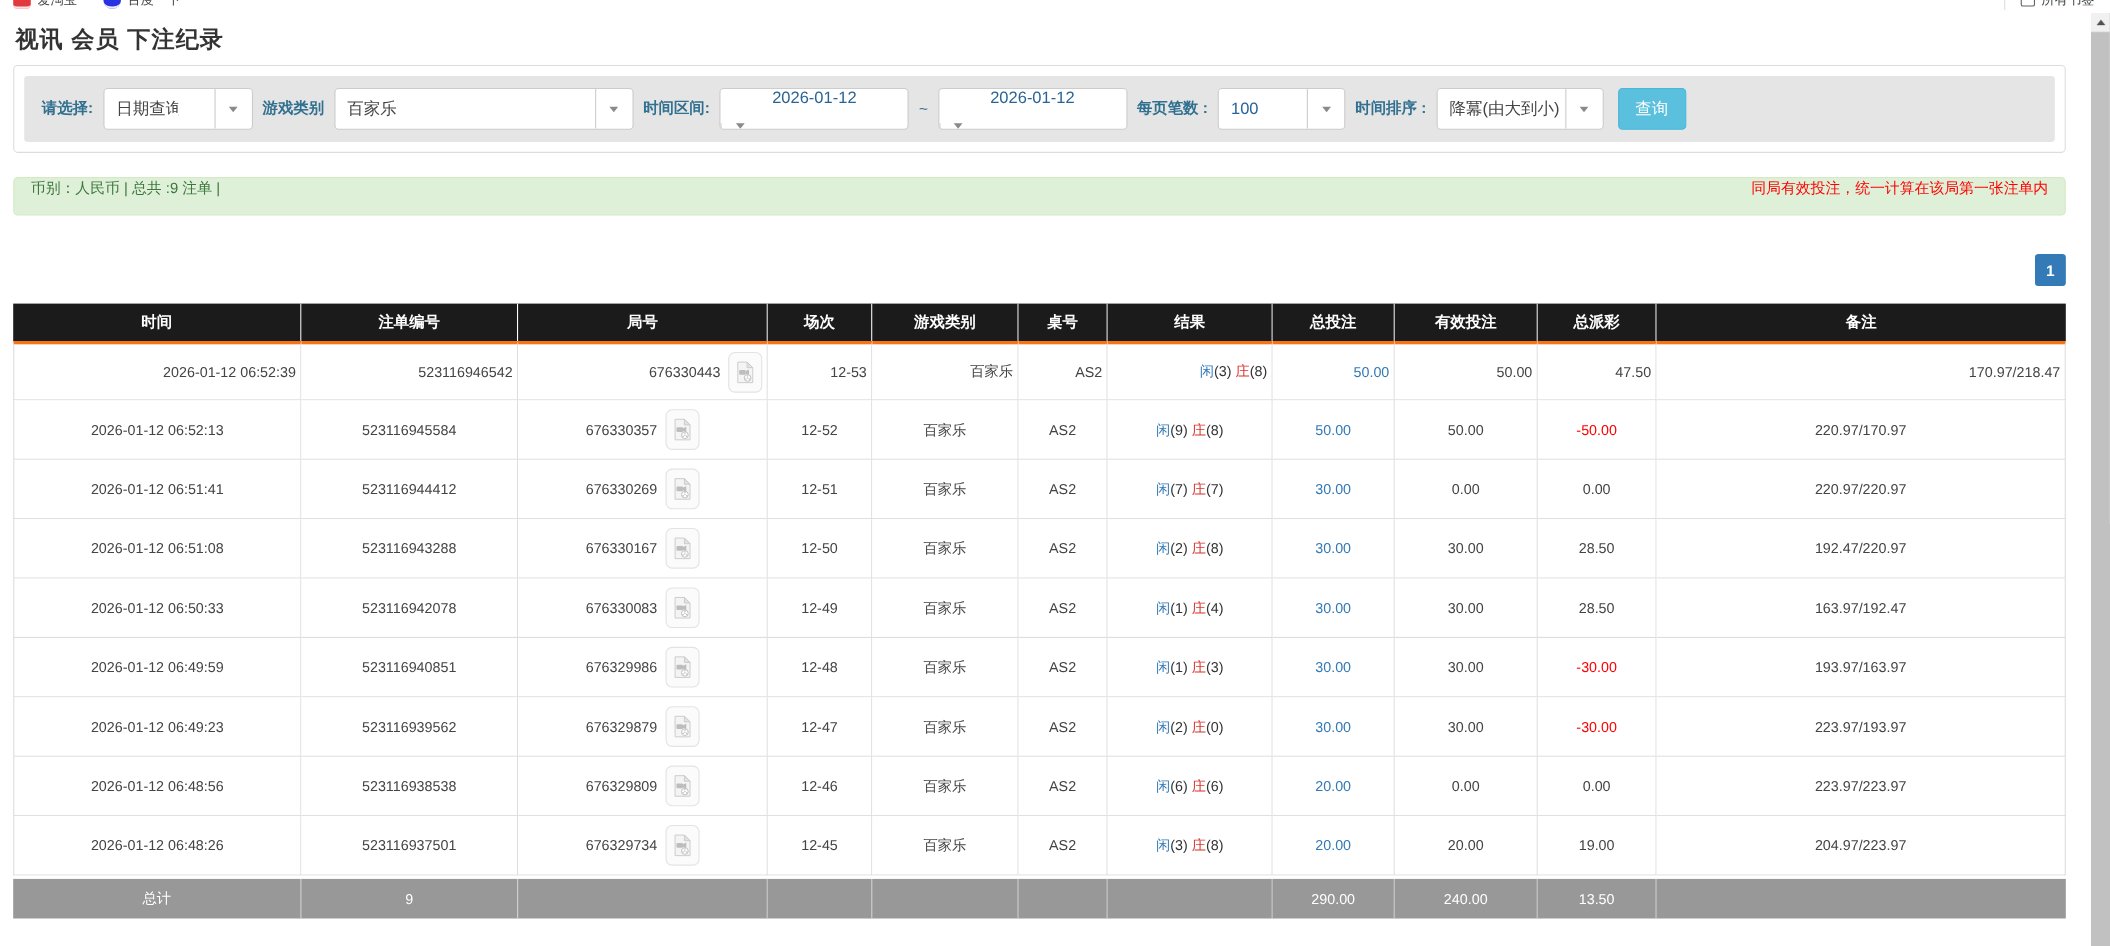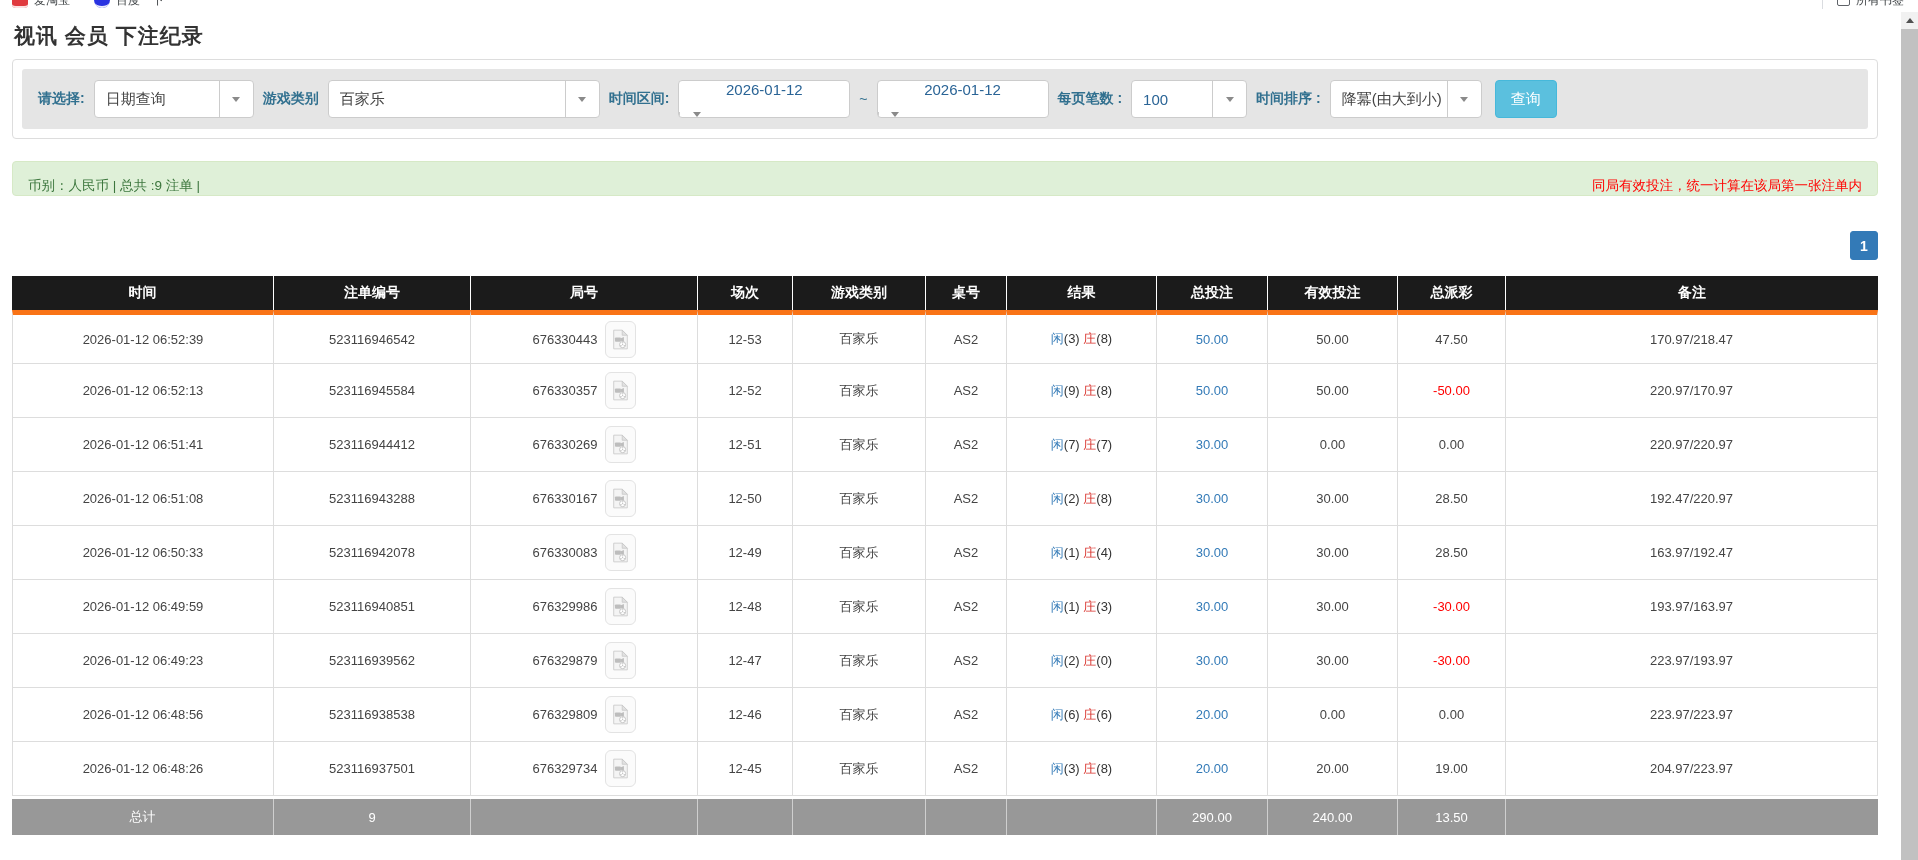--- a/index.html
+++ b/index.html
@@ -27,46 +27,46 @@
   .filter-bar { background: #e5e5e5; border-radius: 3px; padding: 11px 16px; display: flex; align-items: center; gap: 9px; }
   .f-label { color: #31708f; font-weight: bold; font-size: 14px; white-space: nowrap; }
   .tilde { color: #31708f; font-size: 14px; }
   .dropdown { background: #fff; border: 1px solid #ccc; border-radius: 4px; height: 38px;
     display: inline-flex; align-items: center; cursor: pointer; overflow: hidden; }
   .dropdown .val { padding: 0 11px; font-size: 15px; color: #444; flex: 1; white-space: nowrap; overflow: hidden; }
   .dropdown.blue .val { color: #2a6496; }
   .dropdown .caret { width: 34px; align-self: stretch; border-left: 1px solid #ccc;
     display: flex; align-items: center; justify-content: center; }
   .caret-glyph { width:0; height:0; border-left:4px solid transparent; border-right:4px solid transparent; border-top:5px solid #8a8a8a; }
-  .w-qtype { width: 160px; gap: 33px; } .w-game { width: 272px; } .w-date { width: 172px; flex-direction: column; }
+  .w-qtype { width: 136px; gap: 33px; } .w-game { width: 272px; } .w-date { width: 172px; flex-direction: column; }
   .w-size { width: 116px; } .w-sort { width: 152px; }
   .btn-query { height: 38px; padding: 0 15px; background: #5bc0de; border: 1px solid #46b8da;
     border-radius: 4px; color: #fff; font-size: 15px; cursor: pointer; margin-left: 4px; }
 
   
   .summary-bar { margin: 22px 40px 0 12px; height: 35px; background: #dff0d8; border: 1px solid #d6e9c6;
-    border-radius: 4px; display: flex; align-items: flex-end; justify-content: space-between; padding: 0 15px; font-size: 13.5px; }
+    border-radius: 4px; display: flex; align-items: flex-start; justify-content: space-between; padding: 0 15px; font-size: 13.5px; }
   .summary-left { color: #3c763d; }
   .summary-right { color: #ff0000; }
 
   
   .pagination-row { margin: 35px 40px 0 12px; display: flex; justify-content: flex-end; }
   .page-btn { min-width: 28px; height: 29px; background: #337ab7; border: 1px solid #337ab7; border-radius: 3px;
     color: #fff; font-size: 14px; font-weight: bold; display: flex; align-items: center; justify-content: center; cursor: pointer; }
 
   
   table.records { width: 1866px; margin: 16px 40px 0 12px; border-collapse: separate; border-spacing: 0;
     table-layout: fixed; font-size: 13px; color: #444; }
   thead th { background: #1b1b1b; color: #fff; font-size: 14px; font-weight: bold; height: 34px;
     border-right: 1px solid #fff; text-align: center; }
   thead th:last-child { border-right: none; }
   tbody td { background: #fff; height: 54px; text-align: center; border-bottom: 1px solid #ddd;
     border-right: 1px solid #ddd; padding: 0 4px; }
   tbody td:first-child { border-left: 1px solid #ddd; }
-  tbody tr:first-child td { border-top: 5px solid #f97316; }
+  tbody tr:first-child td { border-top: 3px solid #f97316; text-align: right; }
   td .blue-link { color: #337ab7; cursor: pointer; }
   td .neg { color: #ff0000; }
   .res-player { color: #337ab7; }
   .res-banker { color: #d9342e; }
   .res-num { color: #333; }
   .video-btn { display: inline-flex; align-items: center; justify-content: center; width: 31px; height: 37px;
     margin-left: 7px; vertical-align: middle; background: #fbfbfb; border: 1px solid #e3e3e3; border-radius: 6px; cursor: pointer; }
   .round-num { vertical-align: middle; }
   tfoot td { background: #989898; color: #fff; height: 36px; text-align: center;
     border-right: 1px solid #cfcfcf; font-size: 13px; }

